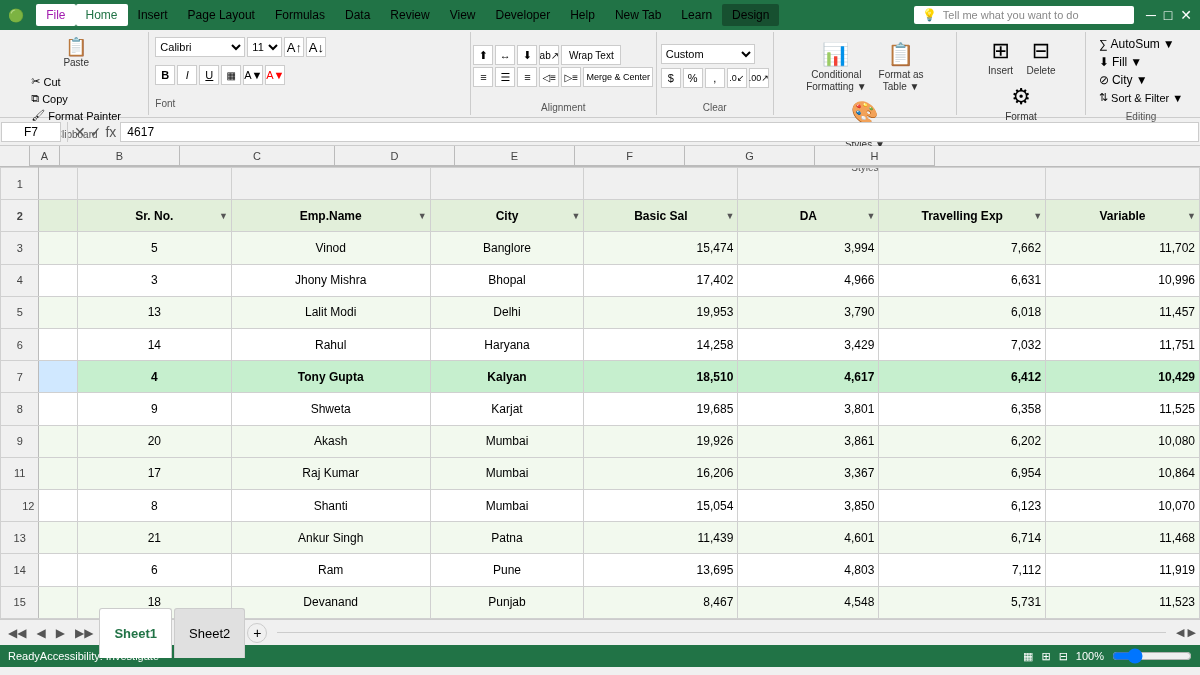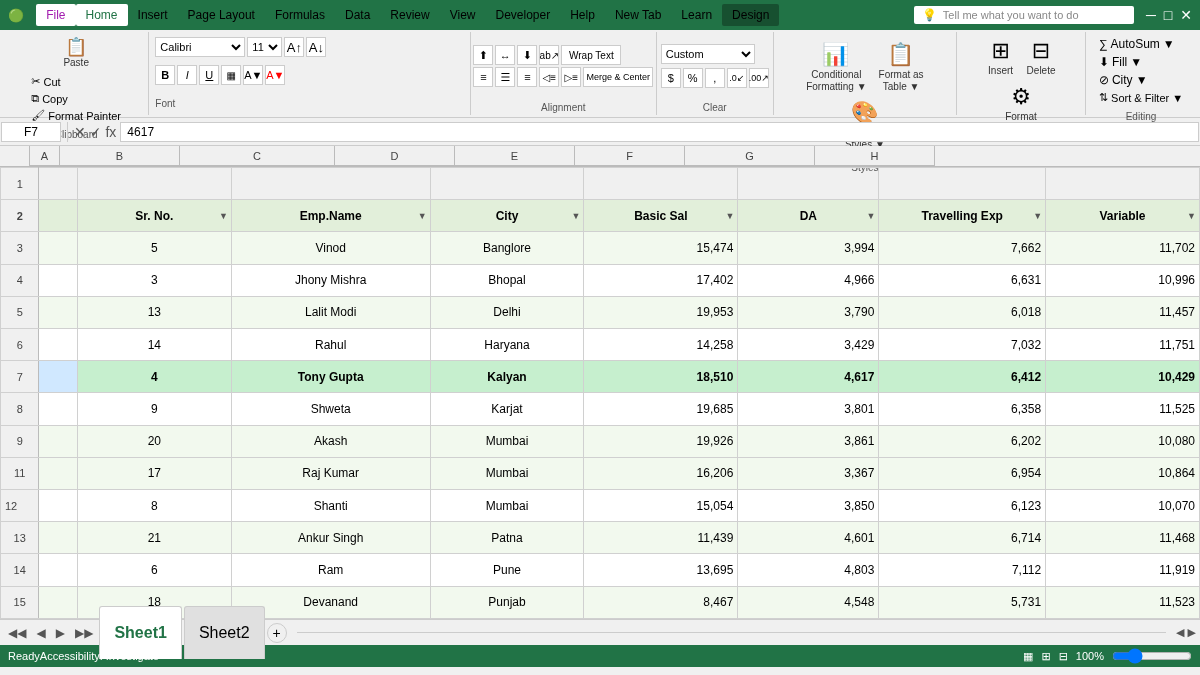--- a/index.html
+++ b/index.html
@@ -48,21 +48,21 @@
     table.data-table tr.even-row td { background: #f2f9ee; }
     table.data-table tr.odd-row td { background: white; }
     table.data-table td.num { text-align: right; }
     table.data-table td.center { text-align: center; }
     table.data-table tr.selected-row td { background: #d0e8ff; }
 
     .dropdown-arrow { font-size: 9px; color: #555; margin-left: 2px; }
 
     
     .sheet-tabs { display: flex; align-items: center; height: 26px; background: #f0f0f0; border-top: 1px solid #ccc; padding: 0 4px; gap: 2px; }
-    .sheet-tab { padding: 17px 14px; border: 1px solid #ccc; border-bottom: none; background: #e0e0e0; font-size: 16px; cursor: pointer; border-radius: 3px 3px 0 0; }
+    .sheet-tab { padding: 17px 14px; border: 1px solid #ccc; border-bottom: none; background: #e0e0e0; font-size: 13px; cursor: pointer; border-radius: 3px 3px 0 0; }
     .sheet-tab.active { background: white; color: #217346; font-weight: bold; }
     .tab-scroll { display: flex; gap: 2px; color: #555; cursor: pointer; padding: 0 4px; }
     .add-sheet { width: 20px; height: 20px; border-radius: 50%; border: 1px solid #ccc; background: #f0f0f0; display: flex; align-items: center; justify-content: center; cursor: pointer; font-size: 14px; }
 
     
     .status-bar { display: flex; align-items: center; justify-content: flex-end; height: 22px; background: #217346; color: white; padding: 0 8px; font-size: 11px; }
 
     .header-cell { position: relative; }
     .filter-btn { position: absolute; right: 3px; top: 50%; transform: translateY(-50%); font-size: 9px; color: #555; cursor: pointer; }
 
@@ -392,21 +392,21 @@
             <td></td>
             <td class="center">17</td>
             <td class="center">Raj Kumar</td>
             <td class="center">Mumbai</td>
             <td class="num">16,206</td>
             <td class="num">3,367</td>
             <td class="num">6,954</td>
             <td class="num">10,864</td>
           </tr>
           <tr class="odd-row">
-            <td style="background: rgb(240, 240, 240); border-right: 1px solid rgb(187, 187, 187); text-align: left; font-size: 11px; color: rgb(68, 68, 68);">12</td>
+            <td style="background: rgb(240, 240, 240); border-right: 1px solid rgb(187, 187, 187); text-align: right; font-size: 11px; color: rgb(68, 68, 68);">12</td>
             <td></td>
             <td class="center">8</td>
             <td class="center">Shanti</td>
             <td class="center">Mumbai</td>
             <td class="num">15,054</td>
             <td class="num">3,850</td>
             <td class="num">6,123</td>
             <td class="num">10,070</td>
           </tr>
           <tr class="even-row">

